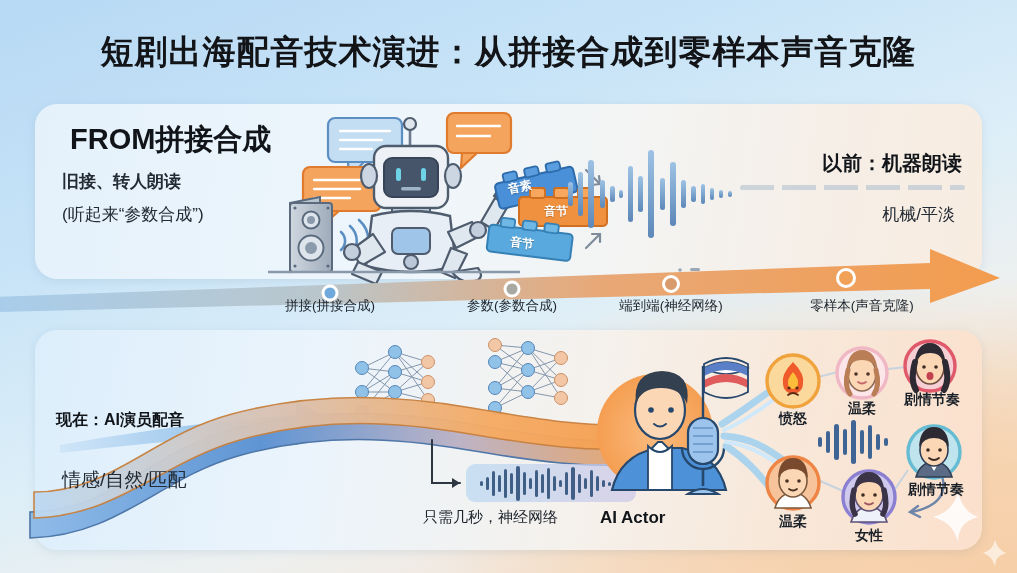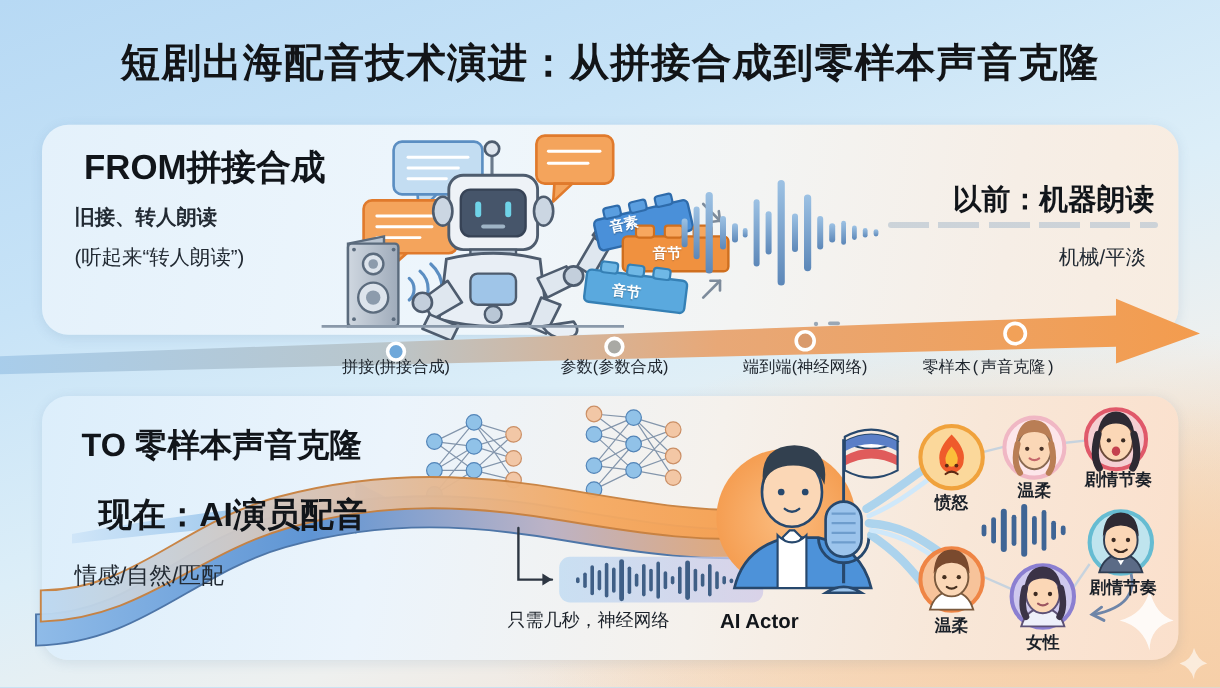--- a/index.html
+++ b/index.html
@@ -33,30 +33,30 @@
   #panel-bottom{
     left:35px;top:330px;width:947px;height:220px;
     background:linear-gradient(100deg,#dceefb 0%,#ebf4fc 30%,#f5f1ec 58%,#f8e7d8 80%,#fbe0cc 100%);
   }
   
   .from-head{
     position:absolute;left:70px;top:120px;font-size:29px;font-weight:bold;color:#11151a;
   }
   .from-sub1{position:absolute;left:62px;top:170px;font-size:17px;color:#222a33;font-weight:bold;}
   .from-sub2{position:absolute;left:62px;top:203px;font-size:17px;color:#222a33;}
-  .prev-head{position:absolute;right:55px;top:150px;font-size:24px;font-weight:bold;color:#11151a;}
+  .prev-head{position:absolute;right:55px;top:150px;font-size:20px;font-weight:bold;color:#11151a;}
   .prev-sub{position:absolute;right:62px;top:203px;font-size:17px;color:#222a33;}
   .prev-dash{
     position:absolute;right:52px;top:185px;width:225px;height:5px;
     background:repeating-linear-gradient(90deg,#c5ced6 0 34px,rgba(0,0,0,0) 34px 42px);
     opacity:.85;border-radius:3px;
   }
   
   .to-head{position:absolute;left:68px;top:353px;font-size:27px;font-weight:bold;color:#11151a;}
-  .to-sub1{position:absolute;left:82px;top:410px;font-size:28px;font-weight:bold;color:#11151a;}
+  .to-sub1{position:absolute;left:56px;top:410px;font-size:16px;font-weight:bold;color:#11151a;}
   .to-sub2{position:absolute;left:62px;top:467px;font-size:19px;color:#222a33;}
   
   .tl-labels{position:absolute;left:0;top:297px;width:1017px;height:20px;text-align:center;}
   .tl-label{
     position:absolute;transform:translateX(-50%);
     font-size:13.5px;color:#1d242c;white-space:nowrap;
   }
   .tl-dot{
     position:absolute;border-radius:50%;transform:translate(-50%,-50%);
     border:3px solid #fff;
@@ -228,21 +228,21 @@
     </g>
 
     <g fill="#9aa7b5">
       <circle cx="680" cy="270" r="1.8"></circle>
         <rect x="690" y="268" width="10" height="3" rx="1.5"></rect>
     </g>
   </svg>
 
   <div class="from-head">FROM拼接合成</div>
   <div class="from-sub1">旧接、转人朗读</div>
-  <div class="from-sub2">(听起来“转人朗读”)</div>
+  <div class="from-sub2">(听起来“参数合成”)</div>
   <div class="prev-dash"></div>
   <div class="prev-head">以前：机器朗读</div>
   <div class="prev-sub">机械/平淡</div>
 
   <span class="block-label" style="left:508px;top:179px;transform:rotate(-13deg);">音素</span>
   <span class="block-label" style="left:544px;top:203px;">音节</span>
   <span class="block-label" style="left:510px;top:235px;transform:rotate(7deg);">音节</span>
 
   <svg class="layer" viewBox="0 0 1017 573">
     <defs>
@@ -253,21 +253,21 @@
         <stop offset="100%" stop-color="#f39c4e"></stop>
       </linearGradient>
     </defs>
     <path d="M-5 297 L930 263 L930 249 L1000 278 L930 303 L930 289 L-5 312 Z" fill="url(#tlGrad)"></path>
   </svg>
 
   <div class="tl-labels">
     <span class="tl-label" style="left:330px;">拼接(拼接合成)</span>
     <span class="tl-label" style="left:512px;">参数(参数合成)</span>
     <span class="tl-label" style="left:671px;">端到端(神经网络)</span>
-    <span class="tl-label" style="left:824px;font-family:Liberation Mono, monospace;">零样本(声音克隆)</span>
+    <span class="tl-label" style="left:862px;">零样本(声音克隆)</span>
   </div>
   <span class="tl-dot" style="left:330px;top:293px;width:11px;height:11px;background:#6fa8da;"></span>
   <span class="tl-dot" style="left:512px;top:289px;width:11px;height:11px;background:#a9a9a4;"></span>
   <span class="tl-dot" style="left:671px;top:284px;width:12px;height:12px;background:#d99a6c;"></span>
   <span class="tl-dot" style="left:846px;top:278px;width:14px;height:14px;background:#f2a158;"></span>
 
   <div class="panel" id="panel-bottom"></div>
 
   <svg class="layer" viewBox="0 0 1017 573">
     <defs>
@@ -501,21 +501,20 @@
       <path d="M916 477 q4 -14 18 -16 q14 2 18 16 z" fill="#5b6b86" stroke="#2f3d52" stroke-width="1.6"></path>
       <path d="M928 461 l6 10 l6 -10 l-4 -4 h-4 z" fill="#ffffff"></path>
       <ellipse cx="934" cy="450" rx="14" ry="16" fill="#fbd7b6" stroke="#2f3d52" stroke-width="1.6"></ellipse>
       <path d="M919 447 q1 -20 15 -20 q14 0 15 20 q-5 -9 -15 -9 q-10 0 -15 9 z" fill="#2e2a33"></path>
       <circle cx="928" cy="450" r="1.8" fill="#3a2a22"></circle>
         <circle cx="940" cy="450" r="1.8" fill="#3a2a22"></circle>
       <path d="M929 458 q5 4 10 0" fill="none" stroke="#3a2a22" stroke-width="1.8" stroke-linecap="round"></path>
     </g>
   </svg>
 
-  <div class="to-head">TO 零样本声音克隆</div>
   <div class="to-sub1">现在：AI演员配音</div>
   <div class="to-sub2">情感/自然/匹配</div>
   <div class="clone-cap">只需几秒，神经网络</div>
   <div class="actor-cap">AI Actor</div>
 
   <span class="av-label" style="left:793px;top:410px;">愤怒</span>
   <span class="av-label" style="left:862px;top:400px;">温柔</span>
   <span class="av-label" style="left:932px;top:391px;">剧情节奏</span>
   <span class="av-label" style="left:793px;top:513px;">温柔</span>
   <span class="av-label" style="left:869px;top:527px;">女性</span>

